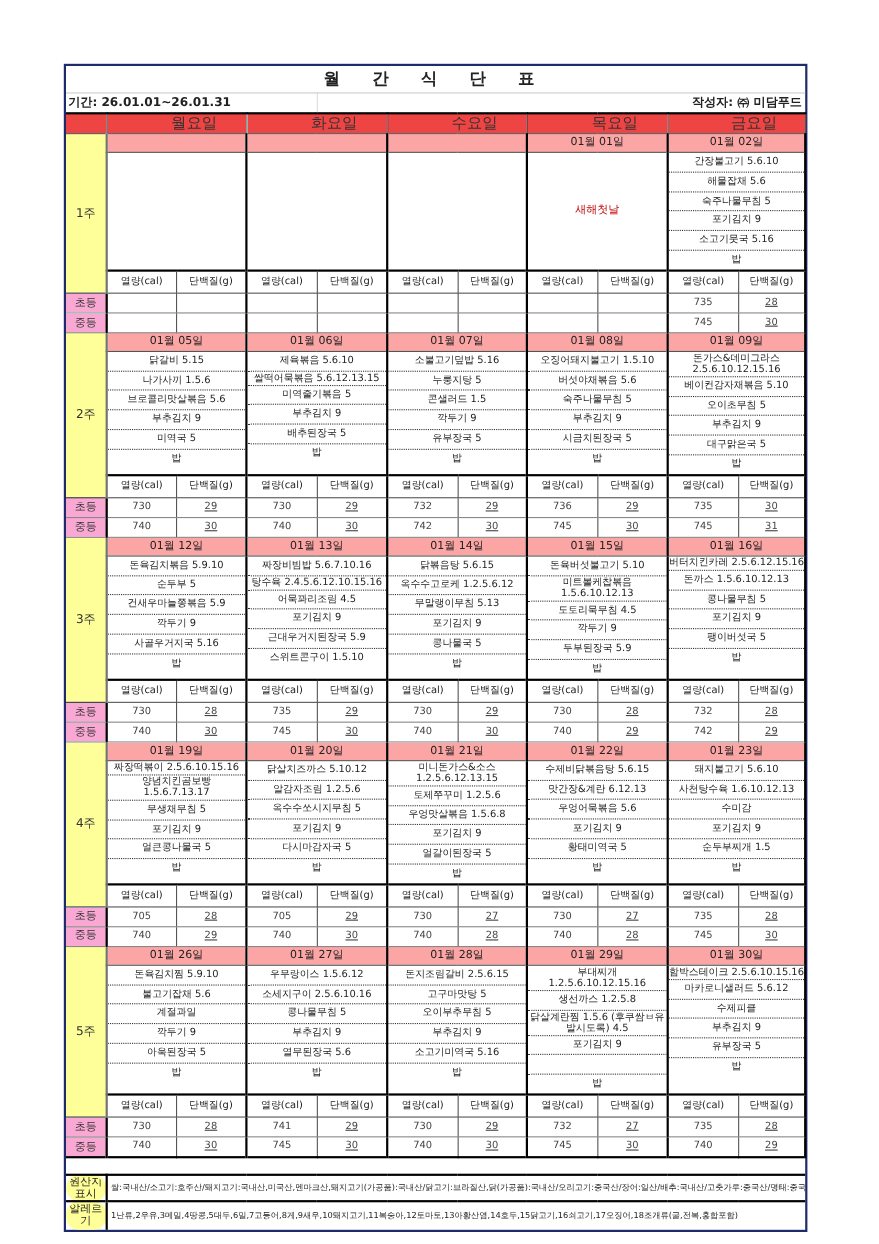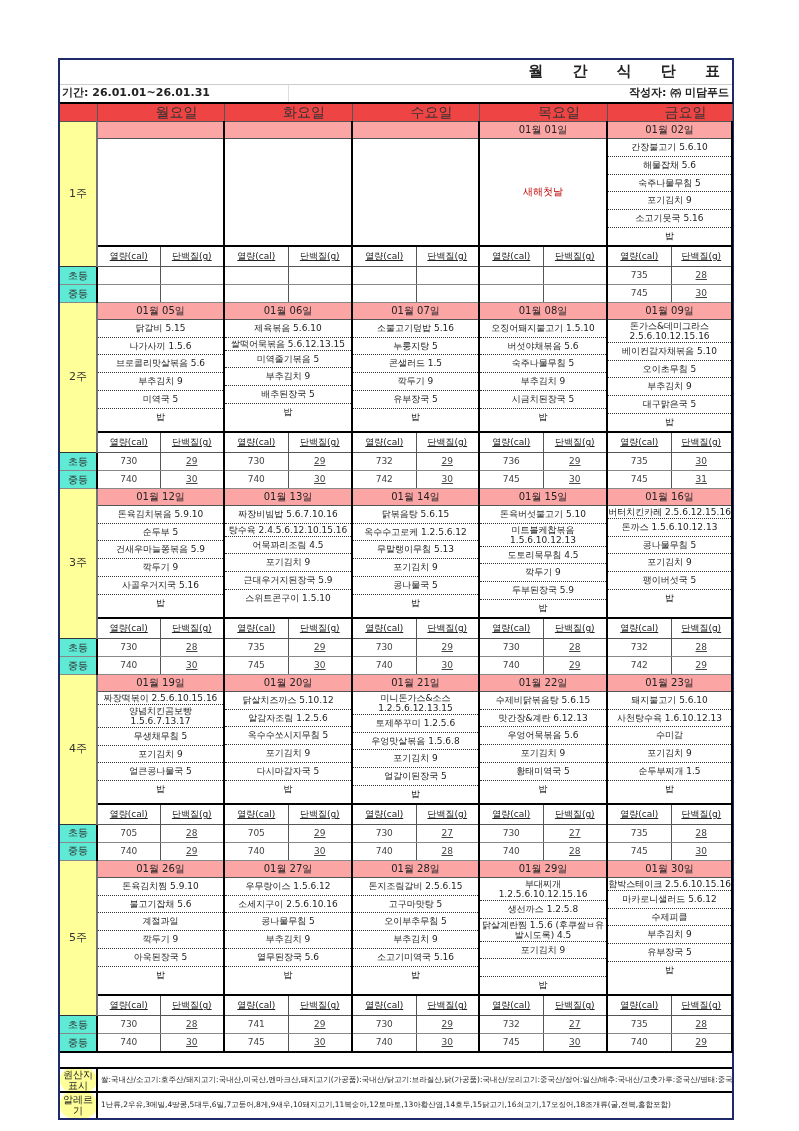--- a/index.html
+++ b/index.html
@@ -1,37 +1,37 @@
 <!DOCTYPE html>
 <html><head>
 <meta charset="utf-8">
 <style>
   html,body{margin:0;padding:0;background:#ffffff;}
   body{width:799px;height:1131px;position:relative;font-family:"DejaVu Sans","Liberation Sans",sans-serif;color:#222;}
   #sheet{position:absolute;left:58px;top:58px;width:676px;border:2px solid #1f2a6b;box-sizing:border-box;}
   table{border-collapse:collapse;table-layout:fixed;width:100%;}
   td{padding:0;text-align:center;vertical-align:middle;font-size:9px;line-height:1.15;overflow:hidden;white-space:nowrap;}
-  .title{height:24px;font-size:15px;font-weight:bold;letter-spacing:12px;border-bottom:1px solid #ccc;text-align:right;}
+  .title{height:24px;font-size:15px;font-weight:bold;letter-spacing:12px;border-bottom:1px solid #ccc;}
   .period td{height:17px;font-size:11px;font-weight:bold;border-bottom:2px solid #000;}
   .period .l{text-align:left;padding-left:2px;}
   .period .r{text-align:right;padding-right:3px;}
   .period .mid{border-left:1px solid #ddd;}
   .hdr td{height:17px;background:#ef4444;font-size:14px;border-right:1px solid #555;border-bottom:1px solid #555;color:#333;padding-left:32px;}
   .wk{background:#ffff99;font-size:11px;border-right:2px solid #737373;border-bottom:1px solid #333;color:#333;}
   .date td.d{height:16px;background:#fca5a5;font-size:10px;border-right:2px solid #000;border-bottom:1px solid #555;}
   td.menu{vertical-align:top;border-right:2px solid #000;}
   .dish{height:16.8px;line-height:16.8px;border-bottom:1px dotted #333;font-size:9px;white-space:nowrap;overflow:hidden;}
   .dish.two{height:auto;line-height:10px;padding:1px 0;white-space:normal;}
   .dish:last-child{border-bottom:none;}
   .holiday{color:#c00000;font-size:10px;}
-  .nh td{height:19px;border-top:2px solid #000;border-bottom:1px solid #555;border-right:1px solid #555;font-size:9px;text-decoration:underline;}
+  .nh td{height:19px;border-top:2px solid #000;border-bottom:1px solid #555;border-right:1px solid #555;font-size:9px;}
   .nh td.sep{border-right:2px solid #000;}
   .nv td{height:17px;border-bottom:1px solid #888;border-right:1px solid #555;font-size:9px;color:#444;}
   .nv td.sep{border-right:2px solid #000;text-decoration:underline;}
-  .nv td.lab,.nh td.lab{background:#5eead4;font-size:10px;border-right:2px solid #000;color:#333;}
+  .nv td.lab,.nh td.lab{background:#f9a8d4;font-size:10px;border-right:2px solid #000;color:#333;}
   .blank td{height:14px;border-top:2px solid #000;}
   .foot td{border-top:2px solid #000;font-size:7.5px;text-align:left;padding-left:3px;white-space:nowrap;border-radius:12px;}
   .foot td.fl{background:#ffff99;text-align:center;font-size:10px;padding:0;border-right:2px solid #000;white-space:normal;line-height:11px;}
 </style>
 </head>
 <body>
 
 <div id="sheet">
   <table>
     <colgroup>

